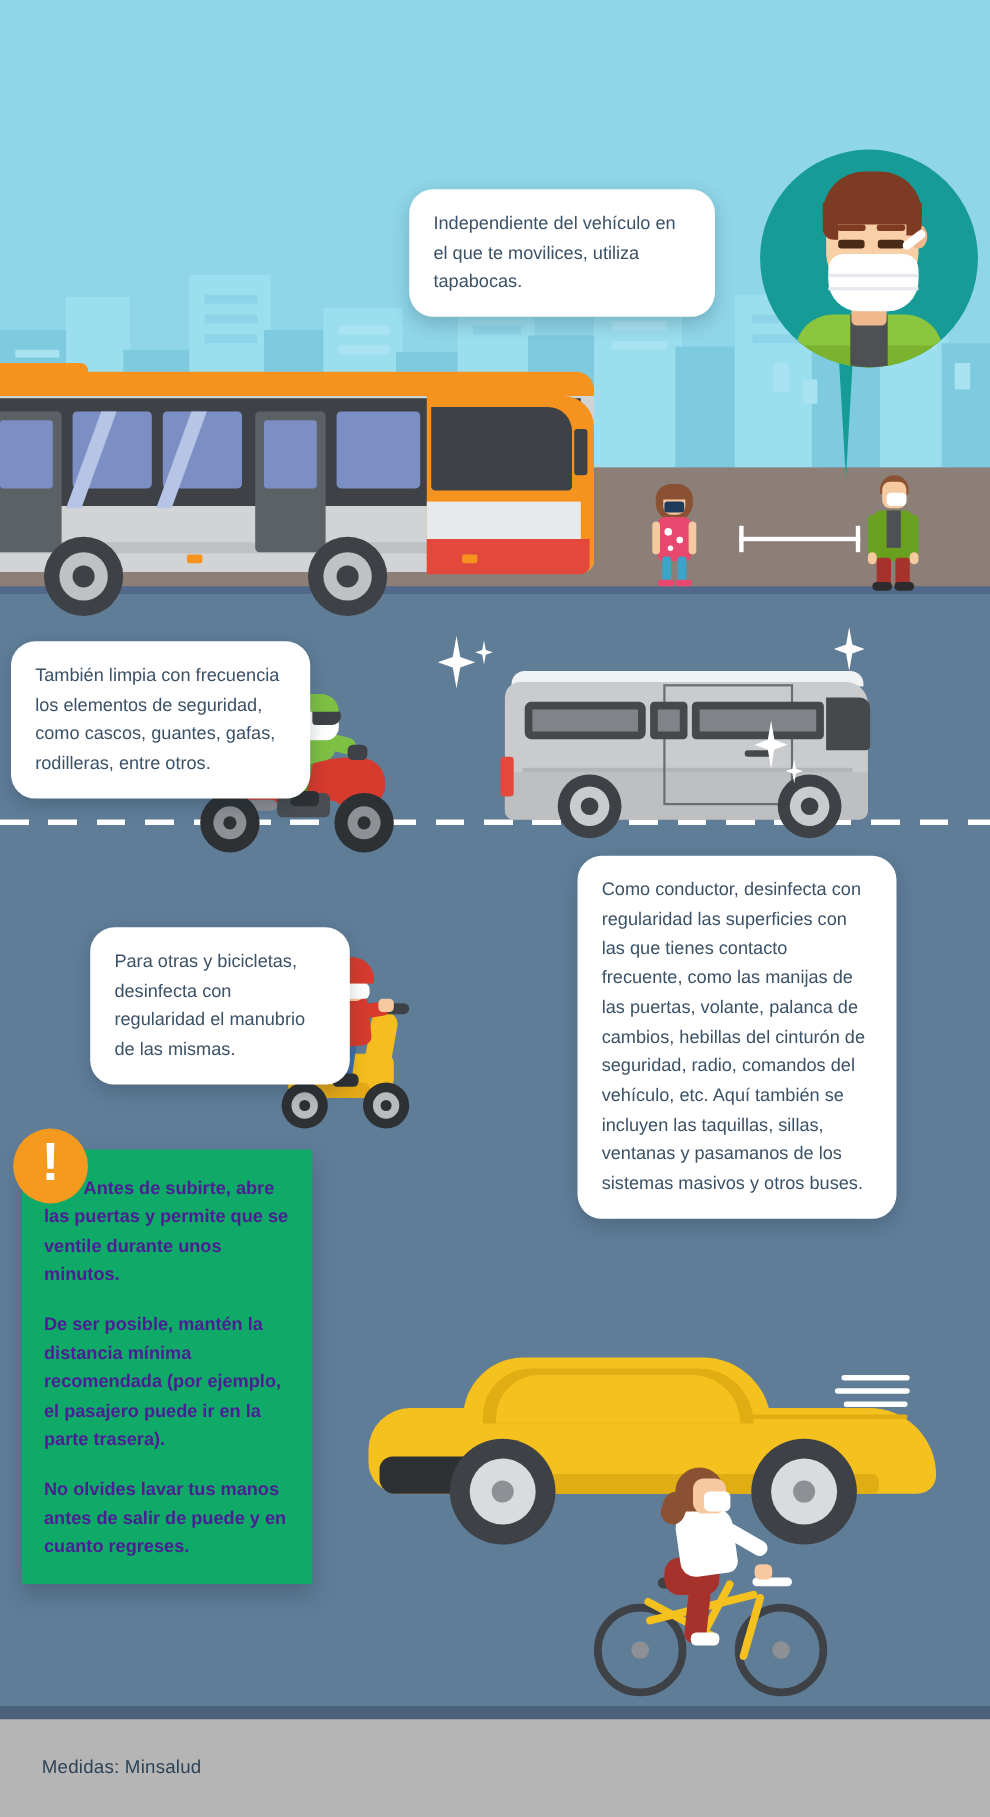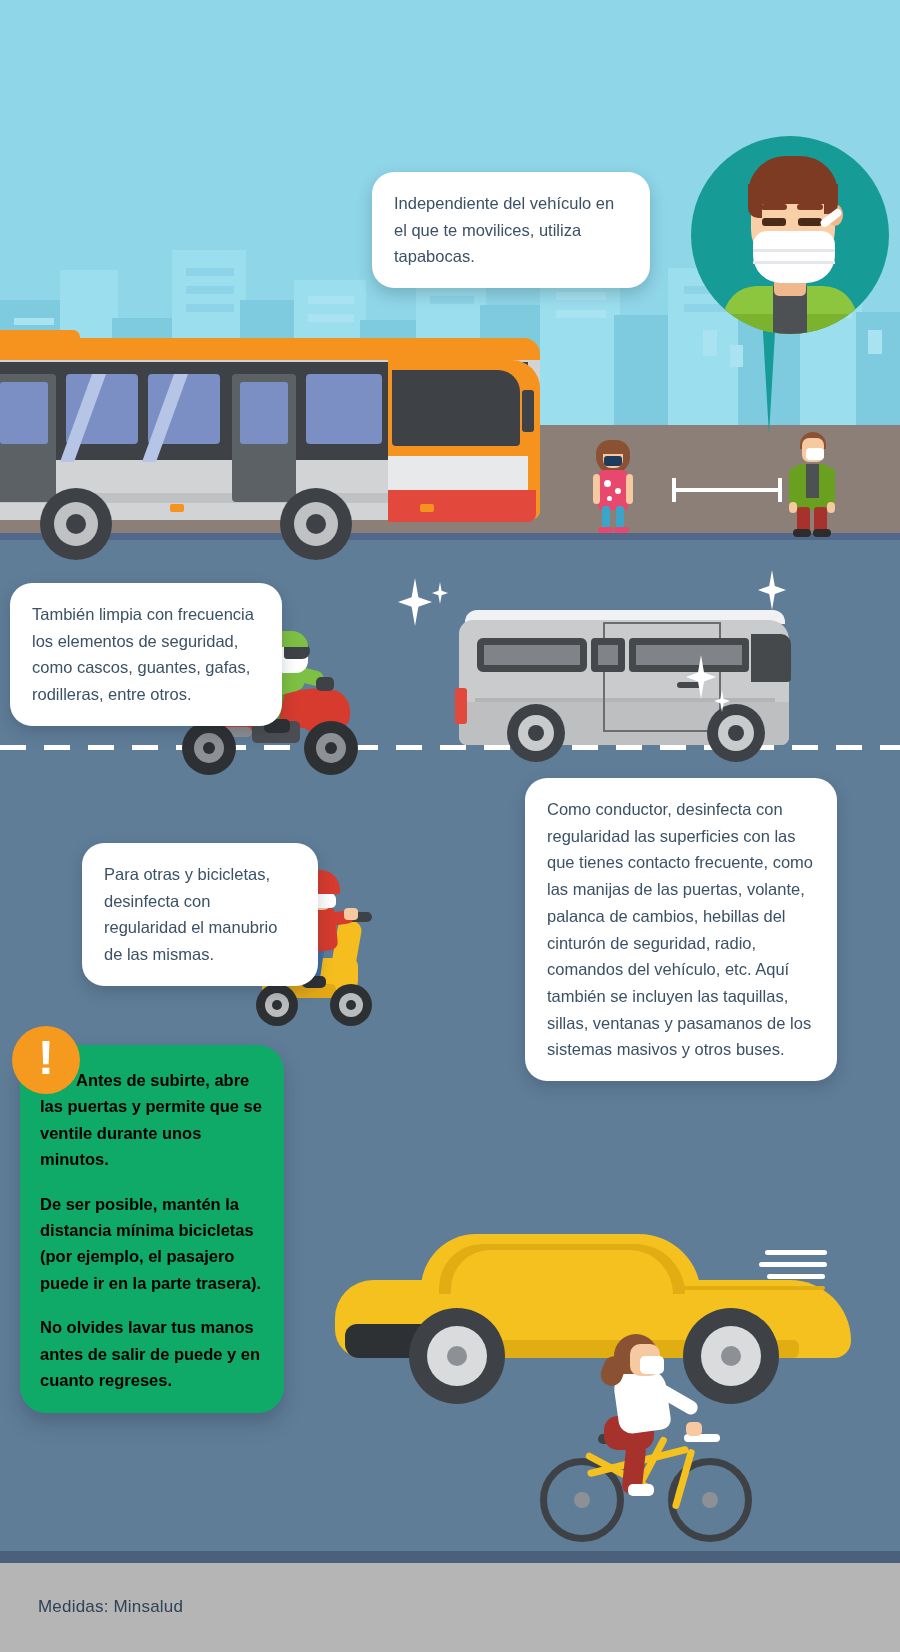--- a/index.html
+++ b/index.html
@@ -31,27 +31,27 @@
   .title{position:absolute;left:0;top:32px;width:900px;text-align:center;
     font-size:29px;line-height:1.32;font-weight:bold;color:#18374f;letter-spacing:-0.2px;}
 
   
   .bubble{position:absolute;background:#fff;border-radius:22px;
     box-shadow:0 6px 16px rgba(20,35,50,.22);
     color:#3b5166;font-size:16.5px;line-height:1.62;padding:18px 22px;box-sizing:border-box;}
   .b1{left:22px;top:220px;width:278px;}
   .b2{left:372px;top:172px;width:278px;}
   .b3{left:10px;top:583px;width:272px;}
-  .b4{left:525px;top:778px;width:312px;}
+  .b4{left:525px;top:778px;width:290px;}
   .b5{left:82px;top:843px;width:236px;}
   .b6{left:348px;top:1136px;width:245px;}
 
   
   .greenbox{position:absolute;left:20px;top:1045px;width:264px;
-    background:#0fa968;border-radius:26px;color:#000000;font-weight:bold;
+    background:#0fa968;border-radius:2px;color:#4c1d95;font-weight:bold;
     font-size:16.5px;line-height:1.6;padding:22px 20px 20px 20px;box-sizing:border-box;
     box-shadow:0 10px 20px rgba(20,35,50,.25);}
   .greenbox p{margin:0 0 18px 0;}
   .greenbox p:last-child{margin-bottom:0;}
   .greenbox p.first{text-indent:36px;}
   .bang{position:absolute;left:12px;top:1026px;width:68px;height:68px;border-radius:50%;
     background:#f59a1e;display:flex;align-items:center;justify-content:center;z-index:5;}
   .bang span{color:#fff;font-size:49px;font-weight:bold;line-height:1;
     transform:translateY(-3px);font-family:"Liberation Sans",sans-serif;}
 
@@ -340,21 +340,21 @@
   </div>
   <div class="bubble b4">
     <span>Como conductor, desinfecta con regularidad las superficies con las que tienes contacto frecuente, como las manijas de las puertas, volante, palanca de cambios, hebillas del cinturón de seguridad, radio, comandos del vehículo, etc. Aquí también se incluyen las taquillas, sillas, ventanas y pasamanos de los sistemas masivos y otros buses.</span>
   </div>
   <div class="bubble b5">
     <span>Para otras y bicicletas, desinfecta con regularidad el manubrio de las mismas.</span>
   </div>
 
   <div class="greenbox">
     <p class="first">Antes de subirte, abre las puertas y permite que se ventile durante unos minutos.</p>
-    <p>De ser posible, mantén la distancia mínima bicicletas (por ejemplo, el pasajero puede ir en la parte trasera).</p>
+    <p>De ser posible, mantén la distancia mínima recomendada (por ejemplo, el pasajero puede ir en la parte trasera).</p>
     <p>No olvides lavar tus manos antes de salir de puede y en cuanto regreses.</p>
   </div>
   <div class="bang">
       <span>!</span>
     </div>
 
   <div class="footerbar"></div>
   <div class="footer"></div>
   <div class="footer-text">Medidas: Minsalud</div>
 

